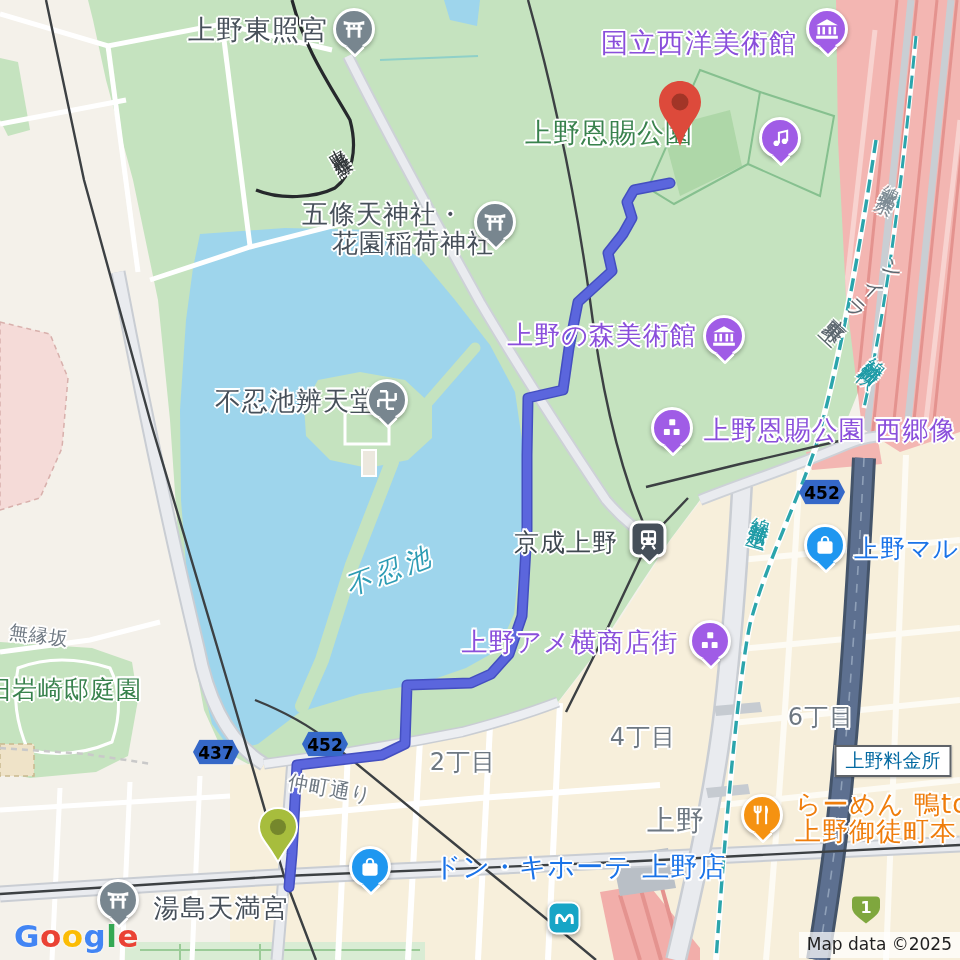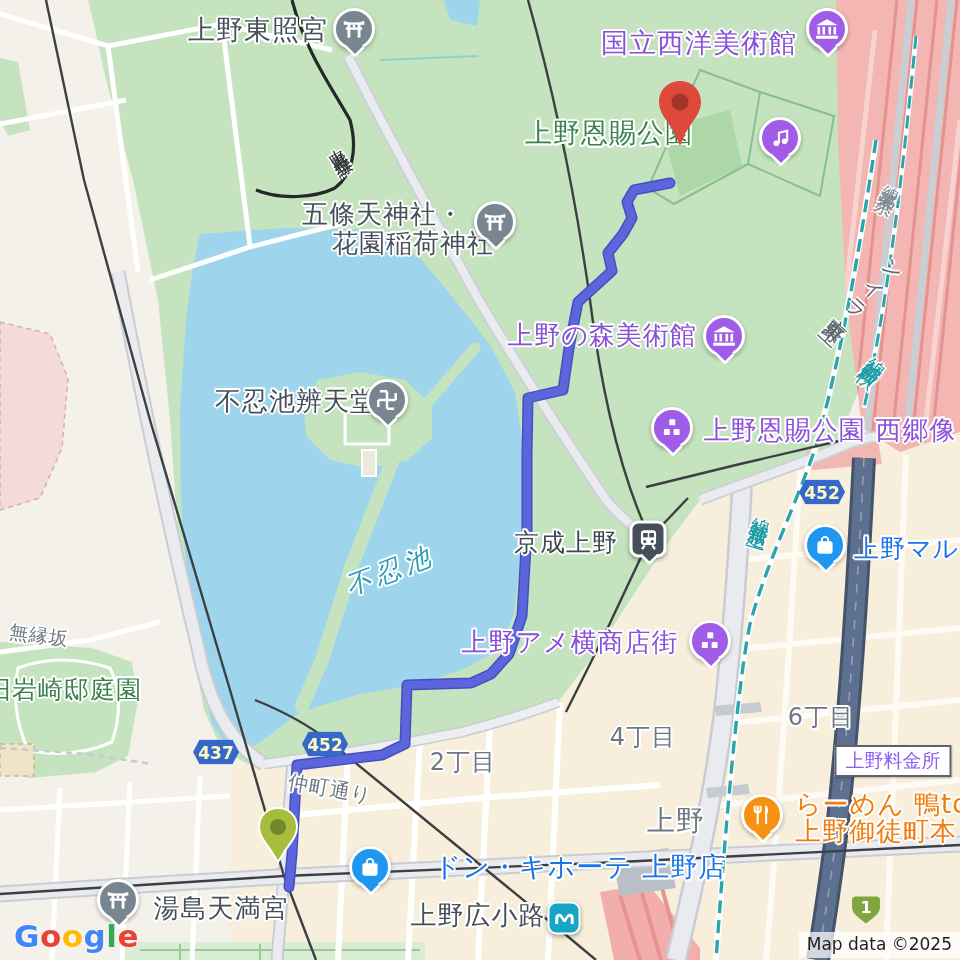--- a/index.html
+++ b/index.html
@@ -28,26 +28,26 @@
        border-bottom-right-radius:3px;z-index:-1;}
   .pin.sq{border-radius:9px;width:37px;height:37px;}
   .pin.notail::after{display:none;}
   .p-gray{background:#78868f;}
   .p-purple{background:#a05ce6;}
   .p-blue{background:#1f97f0;}
   .p-orange{background:#f59211;}
   .p-slate{background:#454f59;}
   .p-metro{background:#17a5c6;}
   .pin svg{width:26px;height:26px;display:block;}
-  .shield{position:absolute;transform:translate(-50%,-50%);background:#3568c8;color:#fef9c3;font-weight:bold;
+  .shield{position:absolute;transform:translate(-50%,-50%);background:#3568c8;color:#000000;font-weight:bold;
        font-size:17px;display:flex;align-items:center;justify-content:center;width:46px;height:27px;
        clip-path:polygon(0% 50%,14% 5%,86% 5%,100% 50%,86% 95%,14% 95%);z-index:25;letter-spacing:0;}
   .gshield{position:absolute;transform:translate(-50%,-50%);z-index:25;}
   .gshield .num{position:absolute;left:0;top:3px;width:100%;text-align:center;color:#fff;font-weight:bold;font-size:16px;}
-  .tollbox{position:absolute;transform:translate(-50%,-50%);background:#fff;border:2px solid #5f6368;color:#8b5cf6;
+  .tollbox{position:absolute;transform:translate(-50%,-50%);background:#fff;border:2px solid #5f6368;color:#0369a1;
        font-size:19px;padding:1px 9px;white-space:nowrap;box-shadow:0 1px 2px rgba(0,0,0,.25);z-index:24;}
   .marker{position:absolute;z-index:40;}
   #attribution{position:absolute;right:0;bottom:2px;background:rgba(255,255,255,.72);color:#1f1f1f;
        font-size:17px;padding:2px 8px 4px 8px;z-index:50;}
   #google-logo{position:absolute;left:14px;bottom:6px;font-size:31px;font-weight:bold;letter-spacing:.5px;z-index:50;
        text-shadow:0 0 3px #fff;}
   #google-logo .l0,#google-logo .l3{color:#4285F4}
   #google-logo .l1,#google-logo .l5{color:#EA4335}
   #google-logo .l2{color:#FBBC05}
   #google-logo .l4{color:#34A853}
@@ -215,21 +215,20 @@
 <div class="lbl c-gray" style="left:400px;top:243px;margin-left:13px;">花園稲荷神社</div>
 <div class="lbl c-purple" style="left:602px;top:335px;">上野の森美術館</div>
 <div class="lbl c-gray" style="left:276px;top:401px;margin-left:20px;">不忍池辨天堂</div>
 <div class="lbl c-purple" style="left:830px;top:430px;">上野恩賜公園 西郷像</div>
 <div class="lbl c-station" style="left:566px;top:542px;">京成上野</div>
 <div class="lbl c-blue left" style="left:854px;top:548px;font-size:25px;">上野マル</div>
 <div class="lbl c-purple" style="left:570px;top:642px;">上野アメ横商店街</div>
 <div class="lbl c-green left" style="left:-14px;top:689px;font-size:25px;">旧岩崎邸庭園</div>
 <div class="lbl c-gray" style="left:221px;top:908px;">湯島天満宮</div>
 <div class="lbl c-blue" style="left:580px;top:867px;font-size:27px;">ドン・キホーテ 上野店</div>
-<div class="lbl c-gray" style="left:478px;top:915px;">上野広小路</div>
 <div class="lbl c-orange left" style="left:795px;top:804px;">らーめん 鴨to</div>
 <div class="lbl c-orange left" style="left:795px;top:831px;">上野御徒町本</div>
 
 <div class="tollbox" style="left:893px;top:761px;">上野料金所</div>
 
 <div class="shield" style="left:216px;top:752px;">437</div>
 <div class="shield" style="left:325px;top:744px;">452</div>
 <div class="shield" style="left:822px;top:492px;">452</div>
 <div class="gshield" style="left:866px;top:910px;width:34px;height:31px;">
   <svg width="34" height="31" viewBox="0 0 34 31">

